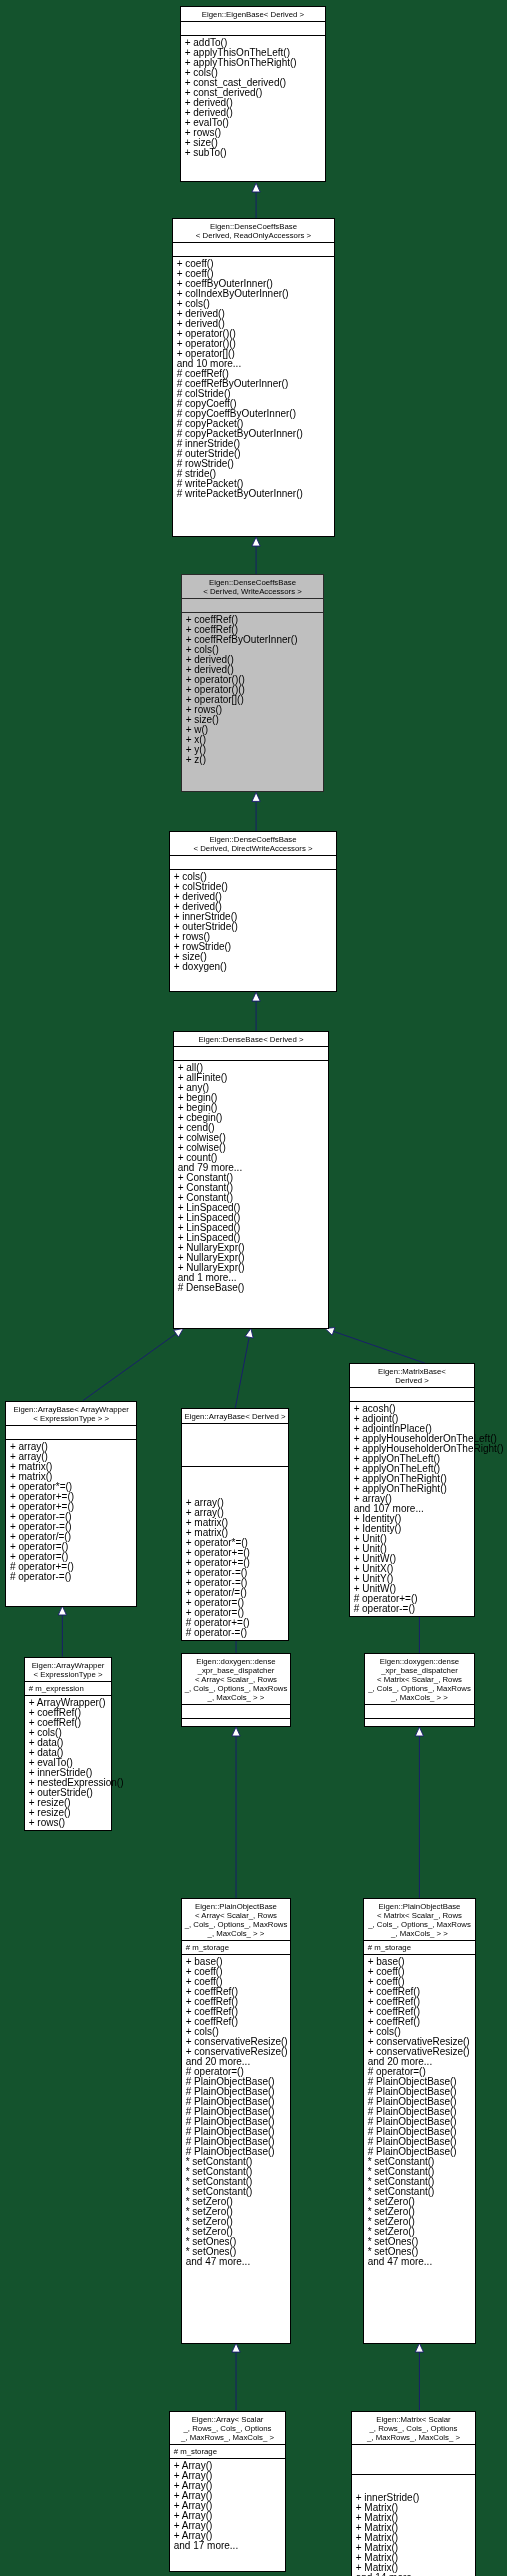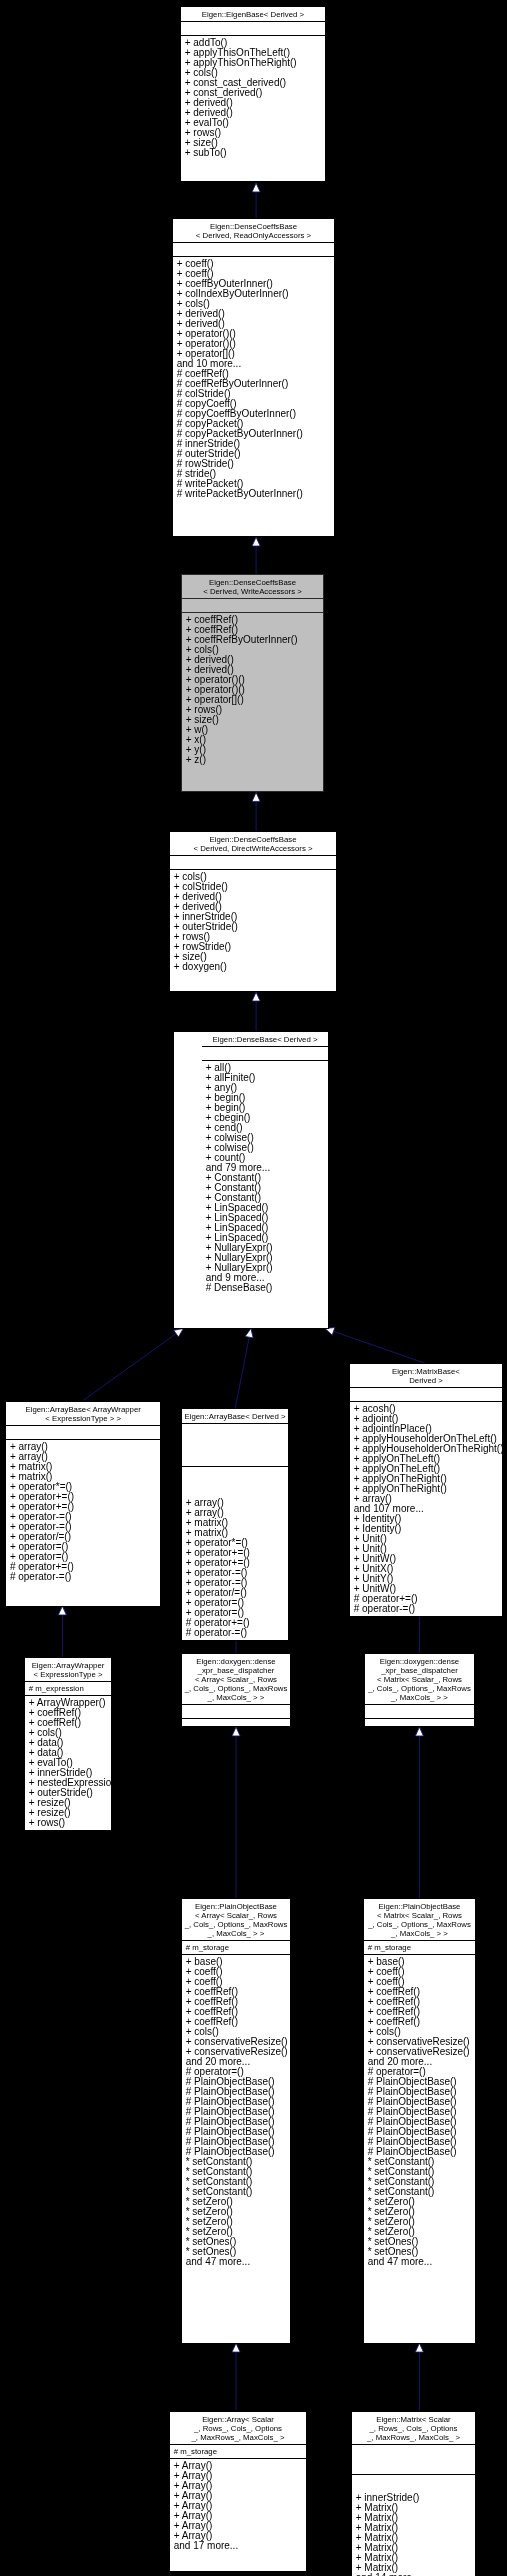--- a/index.html
+++ b/index.html
@@ -1,16 +1,16 @@
 <!DOCTYPE html>
 <html style="font-size:12px"><head>
 <meta charset="utf-8">
 <style>
   html,body{margin:0;padding:0;background:#ffffff;}
-  #canvas{position:relative;width:507px;height:2576px;background:#000000;overflow:hidden;
+  #canvas{position:relative;width:507px;height:2576px;background:#14532d;overflow:hidden;
           font-family:"Liberation Sans",sans-serif;}
   #arrow-layer{position:absolute;left:0;top:0;z-index:1;}
   .class-box{position:absolute;z-index:2;background:#ffffff;border:0.7px solid #000000;
              box-sizing:border-box;display:flex;flex-direction:column;color:#000000;}
   .class-box.highlighted{background:#bfbfbf;border:1.5px solid #2a2a2a;}
   .box-title{border-bottom:0.7px solid #000000;text-align:center;padding:3px 2.2px 2.2px 2.2px;
              font-size:7.8px;line-height:9px;white-space:pre;}
   .highlighted .box-title{border-bottom-color:#2a2a2a;}
   .box-attrs{border-bottom:0.7px solid #000000;min-height:9.7px;padding:1.5px 3.7px;
              font-size:7.8px;line-height:9.7px;}
@@ -131,21 +131,21 @@
           <div class="member-line">+ derived()</div>
           <div class="member-line">+ derived()</div>
           <div class="member-line">+ innerStride()</div>
           <div class="member-line">+ outerStride()</div>
           <div class="member-line">+ rows()</div>
           <div class="member-line">+ rowStride()</div>
           <div class="member-line">+ size()</div>
           <div class="member-line">+ doxygen()</div>
         </div>
       </div>
-      <div class="class-box" style="left: 173px; top: 1031px; width: 156px; min-height: 298px; padding-left: 28px;">
+      <div class="class-box" style="left: 173px; top: 1031px; width: 156px; min-height: 298px;">
         <div class="box-title"><div class="title-line">Eigen::DenseBase&lt; Derived &gt;</div></div>
         <div class="box-attrs"></div>
         <div class="box-members">
           <div class="member-line">+ all()</div>
           <div class="member-line">+ allFinite()</div>
           <div class="member-line">+ any()</div>
           <div class="member-line">+ begin()</div>
           <div class="member-line">+ begin()</div>
           <div class="member-line">+ cbegin()</div>
           <div class="member-line">+ cend()</div>
@@ -156,25 +156,25 @@
           <div class="member-line">+ Constant()</div>
           <div class="member-line">+ Constant()</div>
           <div class="member-line">+ Constant()</div>
           <div class="member-line">+ LinSpaced()</div>
           <div class="member-line">+ LinSpaced()</div>
           <div class="member-line">+ LinSpaced()</div>
           <div class="member-line">+ LinSpaced()</div>
           <div class="member-line">+ NullaryExpr()</div>
           <div class="member-line">+ NullaryExpr()</div>
           <div class="member-line">+ NullaryExpr()</div>
-          <div class="member-line">and 9 more...</div>
+          <div class="member-line">and 1 more...</div>
           <div class="member-line"># DenseBase()</div>
         </div>
       </div>
-      <div class="class-box" style="left: 5.2px; top: 1401px; width: 156px; min-height: 206px;">
+      <div class="class-box" style="left: 5.2px; top: 1401px; width: 132px; min-height: 206px;">
         <div class="box-title"><div class="title-line">Eigen::ArrayBase&lt; ArrayWrapper</div><div class="title-line">&lt; ExpressionType &gt; &gt;</div></div>
         <div class="box-attrs"></div>
         <div class="box-members">
           <div class="member-line">+ array()</div>
           <div class="member-line">+ array()</div>
           <div class="member-line">+ matrix()</div>
           <div class="member-line">+ matrix()</div>
           <div class="member-line">+ operator*=()</div>
           <div class="member-line">+ operator+=()</div>
           <div class="member-line">+ operator+=()</div>
@@ -200,21 +200,21 @@
           <div class="member-line">+ operator+=()</div>
           <div class="member-line">+ operator-=()</div>
           <div class="member-line">+ operator-=()</div>
           <div class="member-line">+ operator/=()</div>
           <div class="member-line">+ operator=()</div>
           <div class="member-line">+ operator=()</div>
           <div class="member-line"># operator+=()</div>
           <div class="member-line"># operator-=()</div>
         </div>
       </div>
-      <div class="class-box" style="left: 349px; top: 1363px; width: 154px; min-height: 241px;">
+      <div class="class-box" style="left: 349px; top: 1363px; width: 126px; min-height: 241px;">
         <div class="box-title"><div class="title-line">Eigen::MatrixBase&lt;</div><div class="title-line">Derived &gt;</div></div>
         <div class="box-attrs"></div>
         <div class="box-members">
           <div class="member-line">+ acosh()</div>
           <div class="member-line">+ adjoint()</div>
           <div class="member-line">+ adjointInPlace()</div>
           <div class="member-line">+ applyHouseholderOnTheLeft()</div>
           <div class="member-line">+ applyHouseholderOnTheRight()</div>
           <div class="member-line">+ applyOnTheLeft()</div>
           <div class="member-line">+ applyOnTheLeft()</div>
@@ -336,21 +336,21 @@
           <div class="member-line">* setConstant()</div>
           <div class="member-line">* setZero()</div>
           <div class="member-line">* setZero()</div>
           <div class="member-line">* setZero()</div>
           <div class="member-line">* setZero()</div>
           <div class="member-line">* setOnes()</div>
           <div class="member-line">* setOnes()</div>
           <div class="member-line">and 47 more...</div>
         </div>
       </div>
-      <div class="class-box" style="left: 169px; top: 2411px; width: 138px; min-height: 161px;">
+      <div class="class-box" style="left: 169px; top: 2411px; width: 117px; min-height: 161px;">
         <div class="box-title"><div class="title-line">Eigen::Array&lt; Scalar</div><div class="title-line">_, Rows_, Cols_, Options</div><div class="title-line">_, MaxRows_, MaxCols_ &gt;</div></div>
         <div class="box-attrs">
           <div class="attr-line"># m_storage</div>
         </div>
         <div class="box-members">
           <div class="member-line">+ Array()</div>
           <div class="member-line">+ Array()</div>
           <div class="member-line">+ Array()</div>
           <div class="member-line">+ Array()</div>
           <div class="member-line">+ Array()</div>

